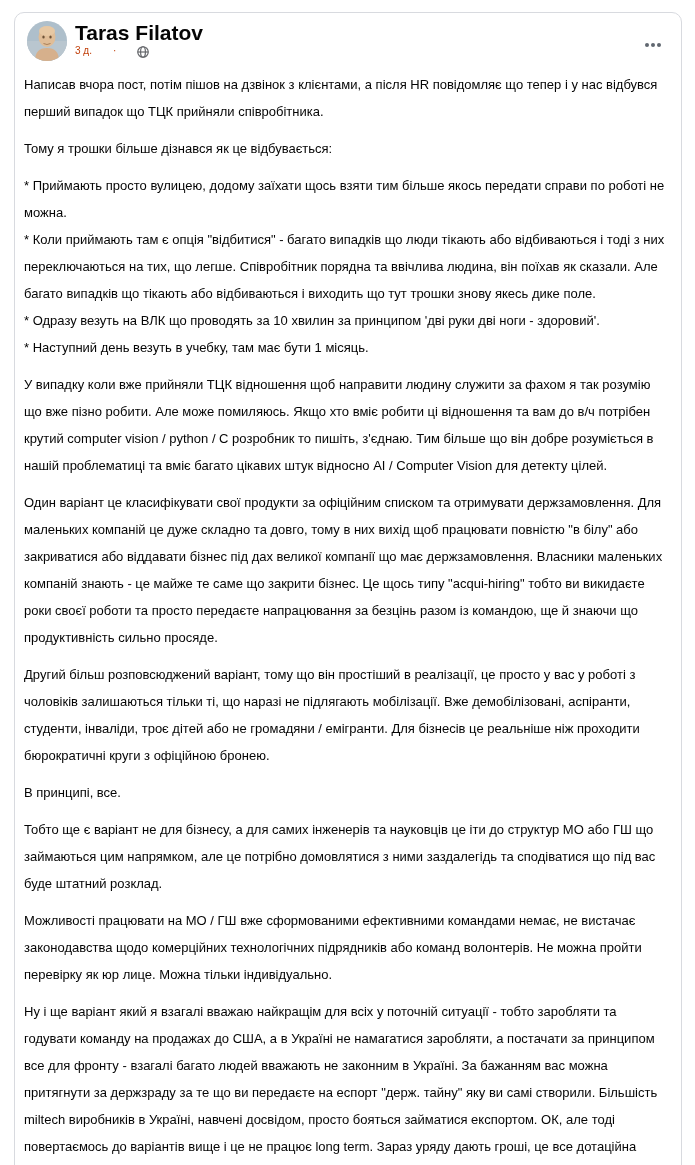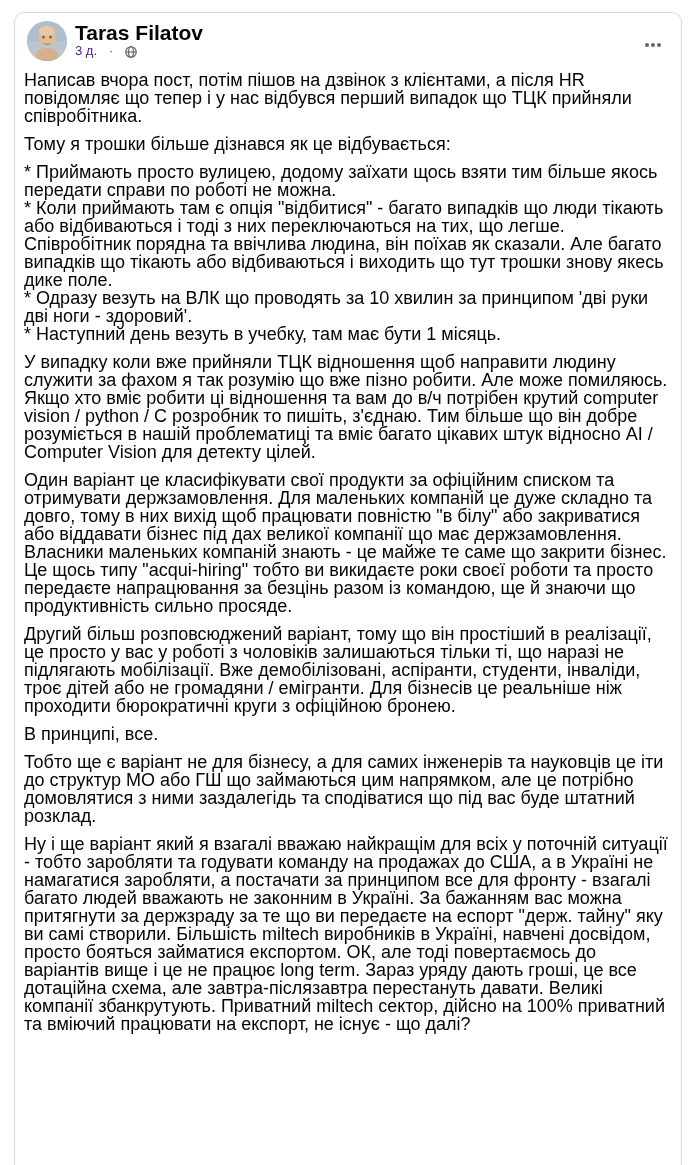--- a/index.html
+++ b/index.html
@@ -46,24 +46,24 @@
   .author-name {
     font-size: 21px;
     font-weight: bold;
     color: #050505;
     line-height: 19px;
     cursor: pointer;
   }
   .meta-row {
     display: flex;
     align-items: center;
-    gap: 12px;
+    gap: 21px;
     margin-top: 1px;
-    font-size: 13px;
-    color: #4c1d95;
+    font-size: 10px;
+    color: #c2410c;
     line-height: 16px;
   }
   .meta-row .timestamp { cursor: pointer; }
   .globe-icon { display: inline-flex; margin-top: 1px; }
   .more-btn {
     position: absolute;
     right: 12px;
     top: 16px;
     width: 32px;
     height: 32px;
@@ -71,22 +71,22 @@
     align-items: center;
     justify-content: center;
     border-radius: 50%;
     cursor: pointer;
   }
   .post-body {
     padding: 0 10px 16px 9px;
   }
   .post-body p {
     margin: 10px 0 0 0;
-    font-size: 18px;
-    line-height: 18px;
+    font-size: 13px;
+    line-height: 27px;
     color: #050505;
     white-space: pre-wrap;
     max-width: 650px;
   }
 </style>
 </head>
 <body>
 
 <div class="post-card">
 
@@ -136,16 +136,17 @@
     <p>Тому я трошки більше дізнався як це відбувається:</p>
     <p>* Приймають просто вулицею, додому заїхати щось взяти тим більше якось передати справи по роботі не можна.
 * Коли приймають там є опція "відбитися" - багато випадків що люди тікають або відбиваються і тоді з них переключаються на тих, що легше. Співробітник порядна та ввічлива людина, він поїхав як сказали. Але багато випадків що тікають або відбиваються і виходить що тут трошки знову якесь дике поле.
 * Одразу везуть на ВЛК що проводять за 10 хвилин за принципом 'дві руки дві ноги - здоровий'.
 * Наступний день везуть в учебку, там має бути 1 місяць.</p>
     <p>У випадку коли вже прийняли ТЦК відношення щоб направити людину служити за фахом я так розумію що вже пізно робити. Але може помиляюсь. Якщо хто вміє робити ці відношення та вам до в/ч потрібен крутий computer vision / python / C розробник то пишіть, з'єднаю. Тим більше що він добре розуміється в нашій проблематиці та вміє багато цікавих штук відносно AI / Computer Vision для детекту цілей.</p>
     <p>Один варіант це класифікувати свої продукти за офіційним списком та отримувати держзамовлення. Для маленьких компаній це дуже складно та довго, тому в них вихід щоб працювати повністю "в білу" або закриватися або віддавати бізнес під дах великої компанії що має держзамовлення. Власники маленьких компаній знають - це майже те саме що закрити бізнес. Це щось типу "acqui-hiring" тобто ви викидаєте роки своєї роботи та просто передаєте напрацювання за безцінь разом із командою, ще й знаючи що продуктивність сильно просяде.</p>
     <p>Другий більш розповсюджений варіант, тому що він простіший в реалізації, це просто у вас у роботі з чоловіків залишаються тільки ті, що наразі не підлягають мобілізації. Вже демобілізовані, аспіранти, студенти, інваліди, троє дітей або не громадяни / емігранти. Для бізнесів це реальніше ніж проходити бюрократичні круги з офіційною бронею.</p>
     <p>В принципі, все.</p>
     <p>Тобто ще є варіант не для бізнесу, а для самих інженерів та науковців це іти до структур МО або ГШ що займаються цим напрямком, але це потрібно домовлятися з ними заздалегідь та сподіватися що під вас буде штатний розклад.</p>
+    <p>Можливості працювати на МО / ГШ вже сформованими ефективними командами немає, не вистачає законодавства щодо комерційних технологічних підрядників або команд волонтерів. Не можна пройти перевірку як юр лице. Можна тільки індивідуально.</p>
     <p>Ну і ще варіант який я взагалі вважаю найкращім для всіх у поточній ситуації - тобто заробляти та годувати команду на продажах до США, а в Україні не намагатися заробляти, а постачати за принципом все для фронту - взагалі багато людей вважають не законним в Україні. За бажанням вас можна притягнути за держзраду за те що ви передаєте на еспорт "держ. тайну" яку ви самі створили. Більшість miltech виробників в Україні, навчені досвідом, просто бояться займатися експортом. ОК, але тоді повертаємось до варіантів вище і це не працює long term. Зараз уряду дають гроші, це все дотаційна схема, але завтра-післязавтра перестануть давати. Великі компанії збанкрутують. Приватний miltech сектор, дійсно на 100% приватний та вміючий працювати на експорт, не існує - що далі?</p>
   </div>
 
 </div>
 
 </body></html>

